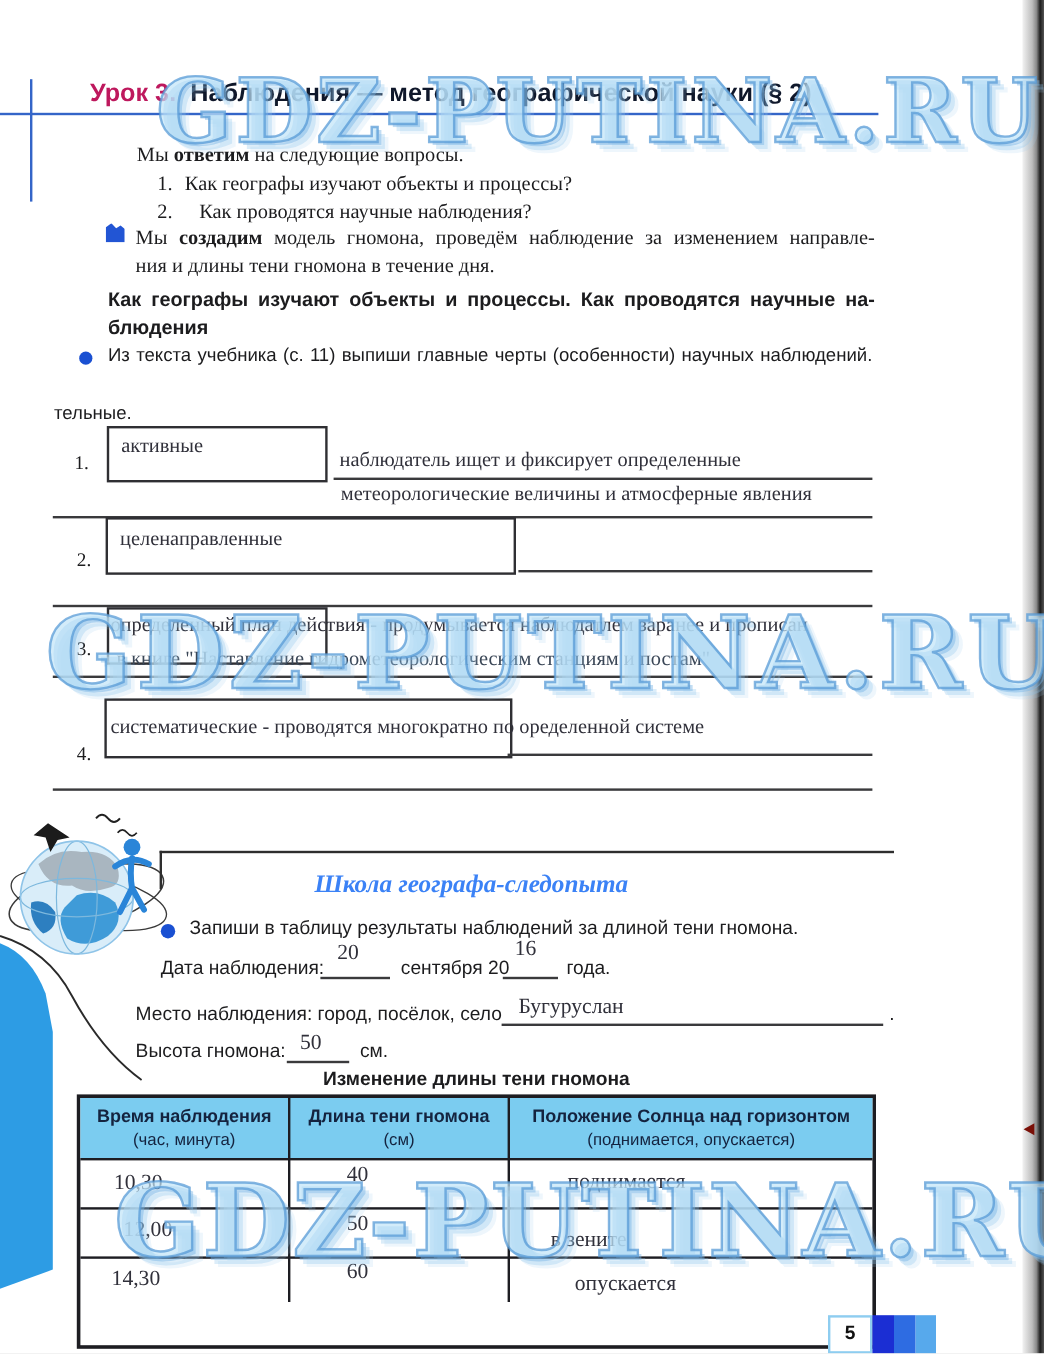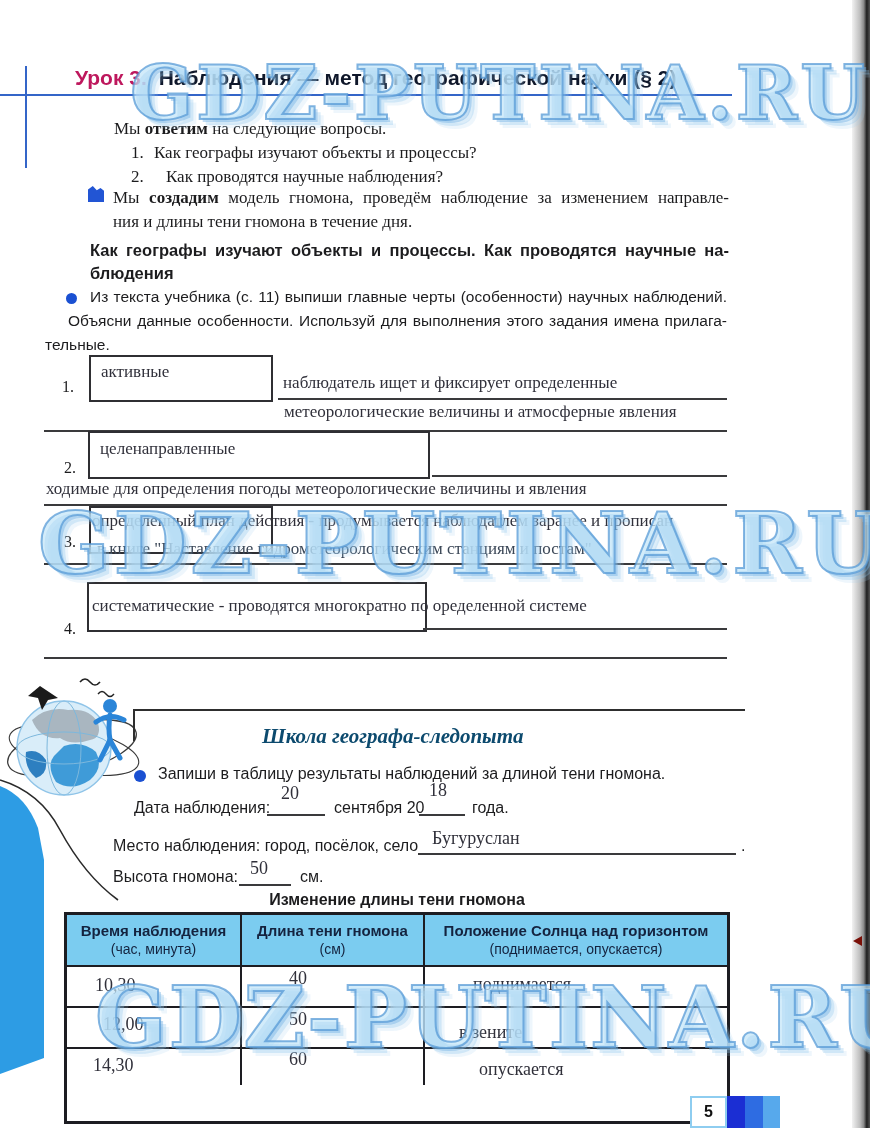--- a/index.html
+++ b/index.html
@@ -57,38 +57,36 @@
   <div class="abs serif just" style="left:113px;top:188px;width:616px;font-size:17px;">
     <span>Мы </span><b>создадим</b><span> модель гномона, проведём наблюдение за изменением направле-</span>
   </div>
   <div class="abs serif" style="left:113px;top:212px;font-size:17px;">ния и длины тени гномона в течение дня.</div>
 
   <div class="abs sans just" style="left:90px;top:241px;width:639px;font-size:16.5px;font-weight:bold;">Как географы изучают объекты и процессы. Как проводятся научные на-</div>
   <div class="abs sans" style="left:90px;top:264px;font-size:16.5px;font-weight:bold;">блюдения</div>
 
   <div class="dot" style="left:66px;top:293px;width:11px;height:11px;"></div>
   <div class="abs sans just" style="left:90px;top:288px;width:637px;font-size:15.5px;">Из текста учебника (с. 11) выпиши главные черты (особенности) научных наблюдений.</div>
-  <div class="abs sans just" style="left:68px;top:312px;width:659px;font-size:15.5px;">Объясни данные особенности. Используй для выполнения этого задания имена прилага-</div>
   <div class="abs sans" style="left:45px;top:336px;font-size:15.5px;">тельные.</div>
 
   <div class="abs serif" style="left:62px;top:378px;font-size:16px;">1.</div>
   <div class="ansbox" style="left:89px;top:355px;width:180px;height:43px;">
     <div class="hand" style="padding:5px 0 0 10px;font-size:17px;">активные</div>
   </div>
   <div class="abs hand" style="left:283px;top:373px;font-size:17px;">наблюдатель ищет и фиксирует определенные</div>
   <div class="rule" style="left:278px;top:398px;width:449px;"></div>
   <div class="abs hand" style="left:284px;top:402px;font-size:17px;">метеорологические величины и атмосферные явления</div>
   <div class="rule" style="left:44px;top:430px;width:683px;"></div>
 
   <div class="abs serif" style="left:64px;top:459px;font-size:16px;">2.</div>
   <div class="ansbox" style="left:88px;top:431px;width:338px;height:44px;">
     <div class="hand" style="padding:6px 0 0 10px;font-size:17px;">целенаправленные</div>
   </div>
   <div class="rule" style="left:432px;top:475px;width:295px;"></div>
-  <div class="abs hand" style="left:46px;top:479px;font-size:17px;">ходимые для определения погоды метеорологические величины и явления</div>
   <div class="rule" style="left:44px;top:504px;width:683px;"></div>
 
   <div class="abs serif" style="left:64px;top:533px;font-size:16px;">3.</div>
   <div class="ansbox" style="left:89px;top:506px;width:180px;height:44px;"></div>
   <div class="abs hand" style="left:92px;top:511px;font-size:17px;white-space:nowrap;">определенный план действия - продумывается наблюдатлем заранее и прописан</div>
   <div class="abs hand" style="left:97px;top:539px;font-size:17px;color:#3a4656;">в книге "Наставление гидрометеорологическим станциям и постам"</div>
   <div class="rule" style="left:44px;top:563px;width:683px;"></div>
 
   <div class="abs serif" style="left:64px;top:620px;font-size:16px;">4.</div>
   <div class="ansbox" style="left:87px;top:582px;width:336px;height:46px;"></div>
@@ -123,31 +121,31 @@
     <path d="M38,18 L56,30 L46,32 L40,42 L36,30 L26,28 Z" fill="#1b1b1b"></path>
 
     <path d="M78,14 q5,-6 10,0 q5,6 10,0" fill="none" stroke="#222" stroke-width="1.6"></path>
     <path d="M96,26 q4,-5 8,0 q4,5 8,0" fill="none" stroke="#222" stroke-width="1.4"></path>
   </svg>
 
   <div class="abs" style="left:133px;top:709px;width:612px;height:2px;background:#2e2e2e;"></div>
   <div class="abs" style="left:133px;top:709px;width:2px;height:32px;background:#2e2e2e;"></div>
 
   <div class="abs" style="left:262px;top:724px;font-size:21px;font-weight:bold;font-style:italic;
-              font-family:'Liberation Serif',serif;color:#0c4a6e;">Школа географа-следопыта</div>
+              font-family:'Liberation Serif',serif;color:#3b82f6;">Школа географа-следопыта</div>
 
   <div class="dot" style="left:134px;top:770px;width:12px;height:12px;"></div>
   <div class="abs sans" style="left:158px;top:765px;font-size:16px;">Запиши в таблицу результаты наблюдений за длиной тени гномона.</div>
 
   <div class="abs sans" style="left:134px;top:799px;font-size:16px;">Дата наблюдения:</div>
   <div class="blank" style="left:267px;top:814px;width:58px;"></div>
   <div class="abs hand" style="left:281px;top:783px;font-size:18px;">20</div>
   <div class="abs sans" style="left:334px;top:799px;font-size:16px;">сентября 20</div>
   <div class="blank" style="left:419px;top:814px;width:46px;"></div>
-  <div class="abs hand" style="left:429px;top:780px;font-size:18px;">18</div>
+  <div class="abs hand" style="left:429px;top:780px;font-size:18px;">16</div>
   <div class="abs sans" style="left:472px;top:799px;font-size:16px;">года.</div>
 
   <div class="abs sans" style="left:113px;top:837px;font-size:16px;">Место наблюдения: город, посёлок, село</div>
   <div class="blank" style="left:418px;top:853px;width:318px;"></div>
   <div class="abs hand" style="left:432px;top:828px;font-size:18px;">Бугуруслан</div>
   <div class="abs sans" style="left:741px;top:837px;font-size:16px;">.</div>
 
   <div class="abs sans" style="left:113px;top:868px;font-size:16px;">Высота гномона:</div>
   <div class="blank" style="left:239px;top:884px;width:52px;"></div>
   <div class="abs hand" style="left:250px;top:858px;font-size:18px;">50</div>

